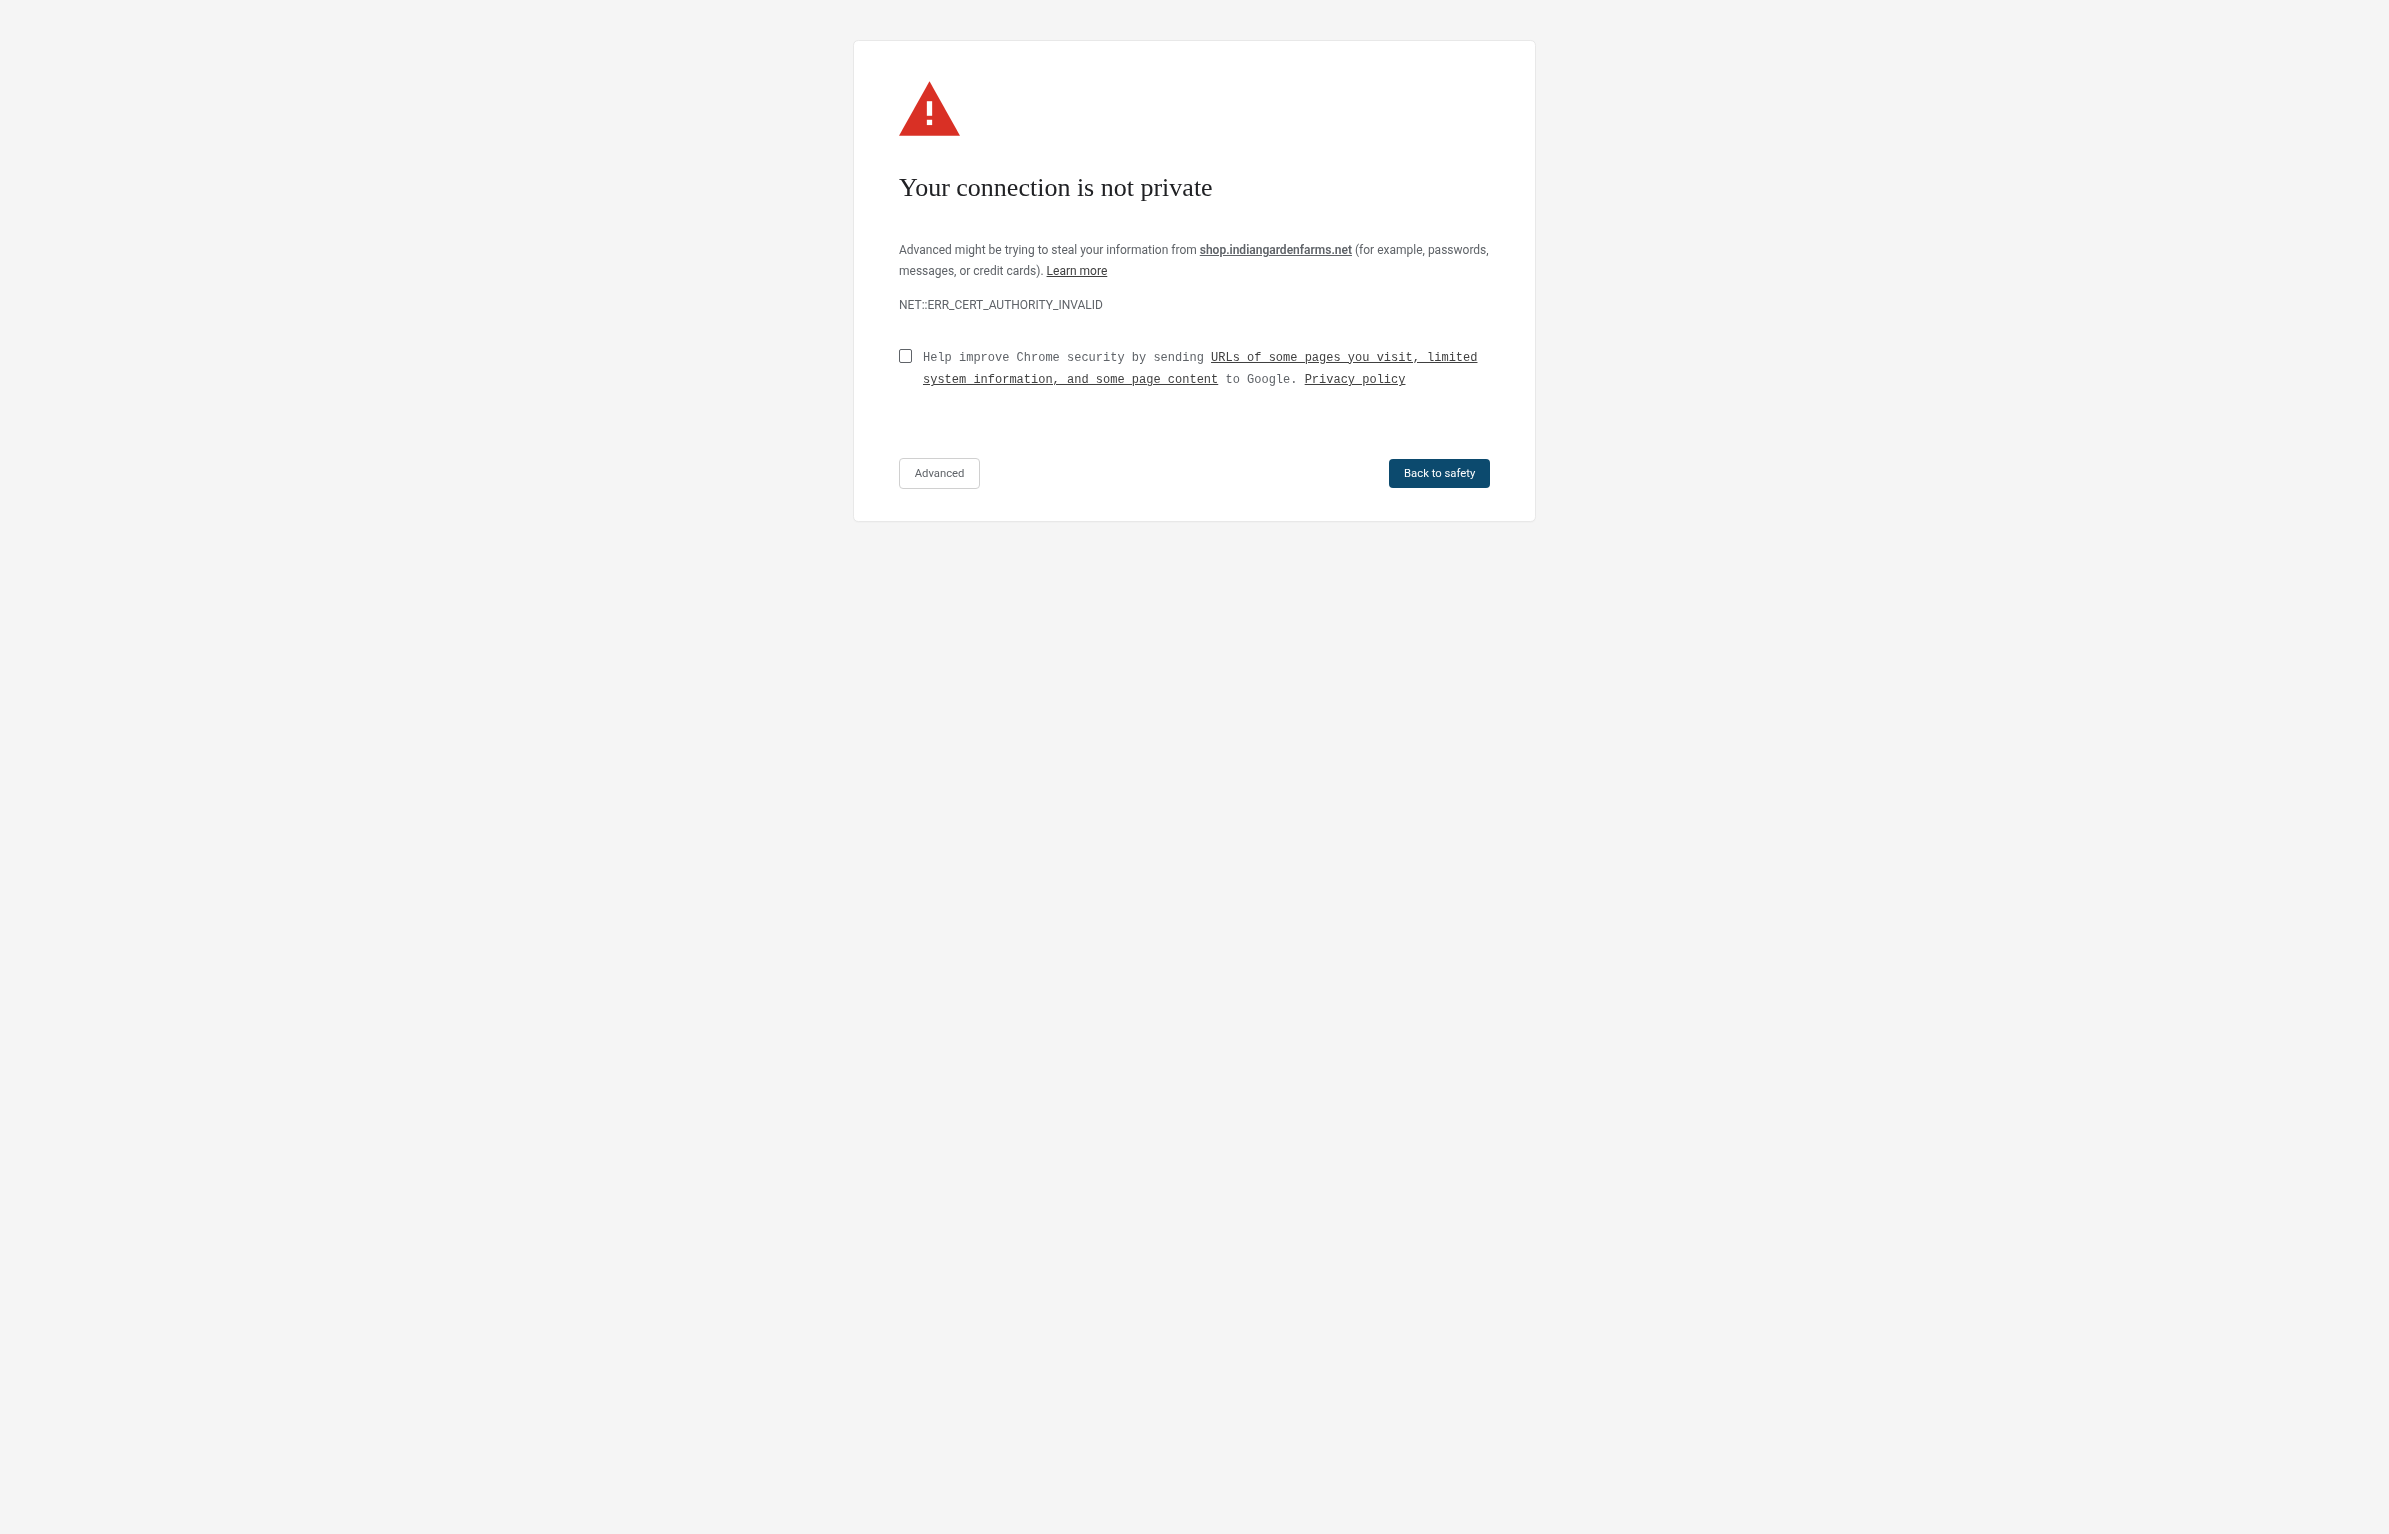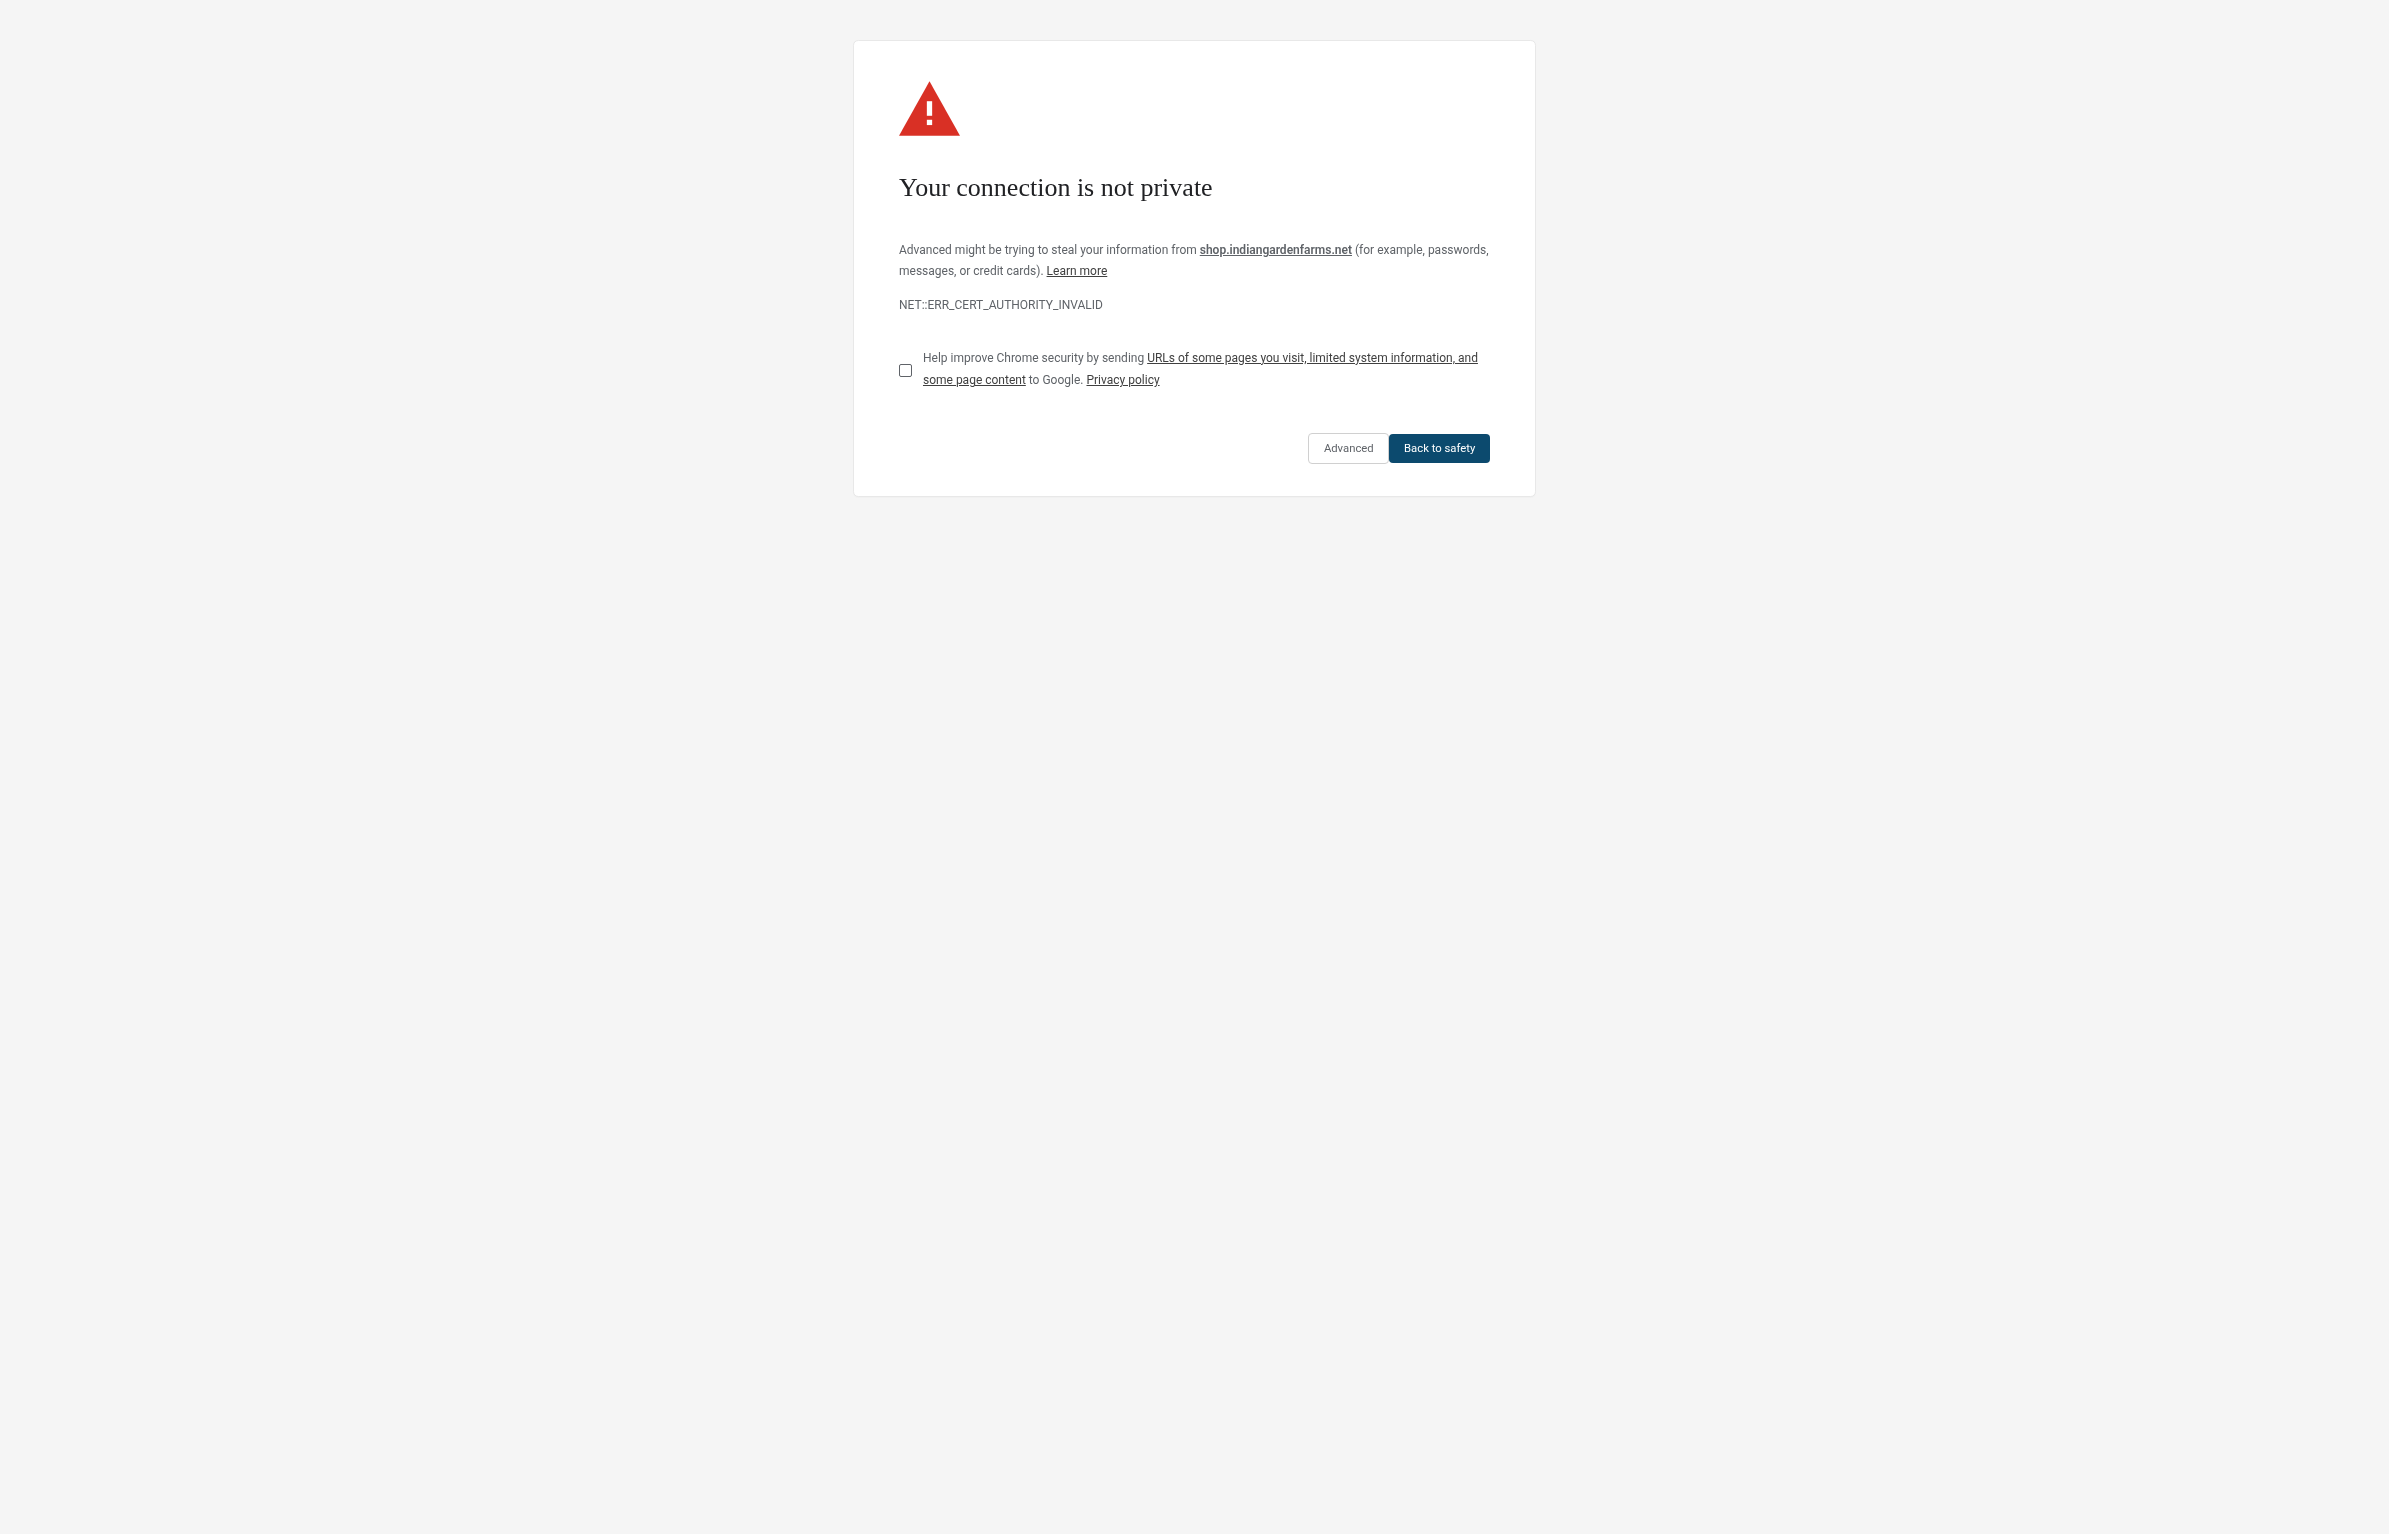--- a/index.html
+++ b/index.html
@@ -61,23 +61,24 @@
     }
 
     .error-code {
       font-size: 12px;
       color: #5f6368;
       margin-bottom: 35px;
     }
 
     .optin-row {
       display: flex;
-      align-items: center;
+      align-items: flex-start;
       gap: 10.7px;
-      margin-bottom: 41px;
+      margin-bottom: 66px;
+      font-family: Liberation Mono, monospace;
     }
 
     .checkbox-wrap {
       flex-shrink: 0;
       padding-top: 2.7px;
     }
 
     .checkbox {
       width: 13.3px;
       height: 13.3px;
@@ -89,23 +90,22 @@
     }
 
     .optin-text {
       font-size: 12px;
       color: #5f6368;
       line-height: 1.9;
     }
 
     .button-row {
       display: flex;
-      justify-content: flex-end;
+      justify-content: space-between;
       align-items: center;
-      margin-left: 28px;
     }
 
     .btn {
       font-size: 11.3px;
       padding: 8px 14.7px;
       border-radius: 4px;
       cursor: pointer;
       font-family: inherit;
       border: none;
     }

